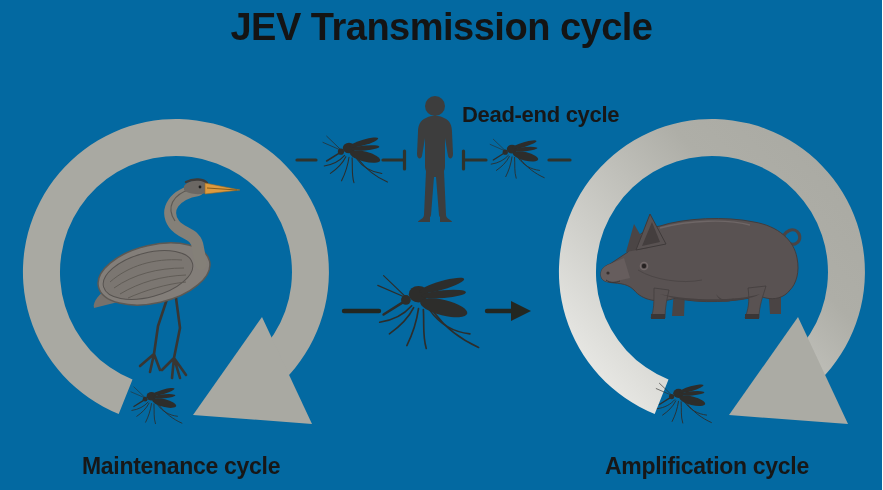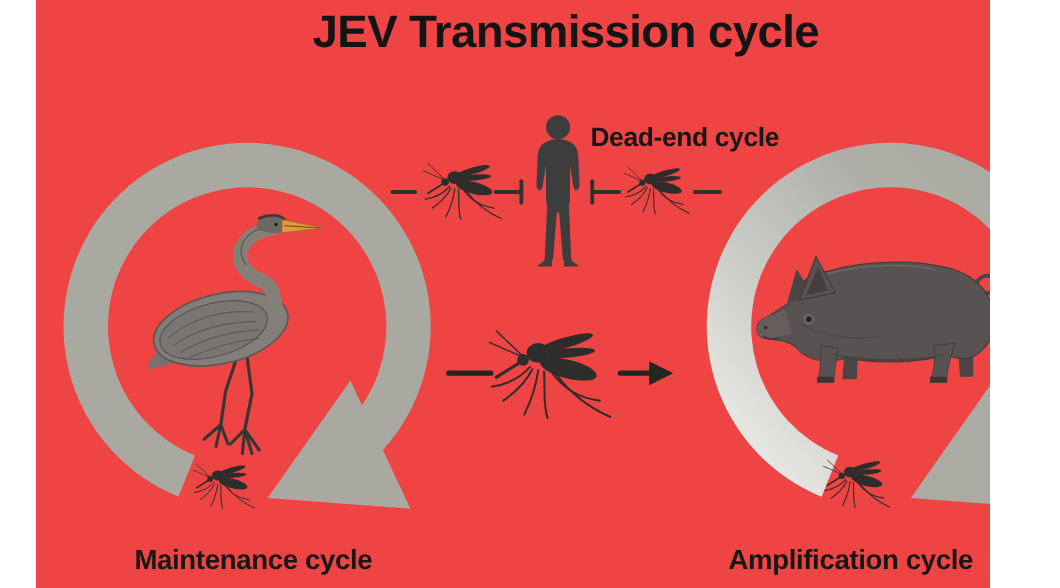--- a/index.html
+++ b/index.html
@@ -1,37 +1,36 @@
 <!DOCTYPE html>
 <html><head>
 <meta charset="utf-8">
 <style>
   html,body{margin:0;padding:0;background:#ffffff;}
   .canvas{
     position:relative;
-    width:795px;height:490px;
-    background:#ef4444;
+    width:882px;height:490px;
+    background:#0369a1;
     overflow:hidden;
     font-family:"Liberation Sans","DejaVu Sans",sans-serif;
-    margin-left:30px;
   }
   .title{
     position:absolute;left:0;top:6px;width:883px;
     text-align:center;
     font-size:38px;font-weight:700;letter-spacing:-0.5px;
     color:#141414;
   }
   .diagram-svg{position:absolute;left:0;top:0;}
   .cycle-label{
     position:absolute;top:453px;
     font-size:23px;font-weight:700;letter-spacing:-0.3px;
     color:#171717;white-space:nowrap;
   }
   .label-maintenance{left:82px;width:190px;text-align:center;}
-  .label-amplification{left:577px;width:196px;text-align:right;}
+  .label-amplification{left:605px;width:196px;text-align:right;}
   .label-deadend{
     position:absolute;left:462px;top:102px;
     font-size:22px;font-weight:700;letter-spacing:-0.3px;
     color:#171717;white-space:nowrap;
   }
 </style>
 </head>
 <body>
 
 <div class="canvas">

